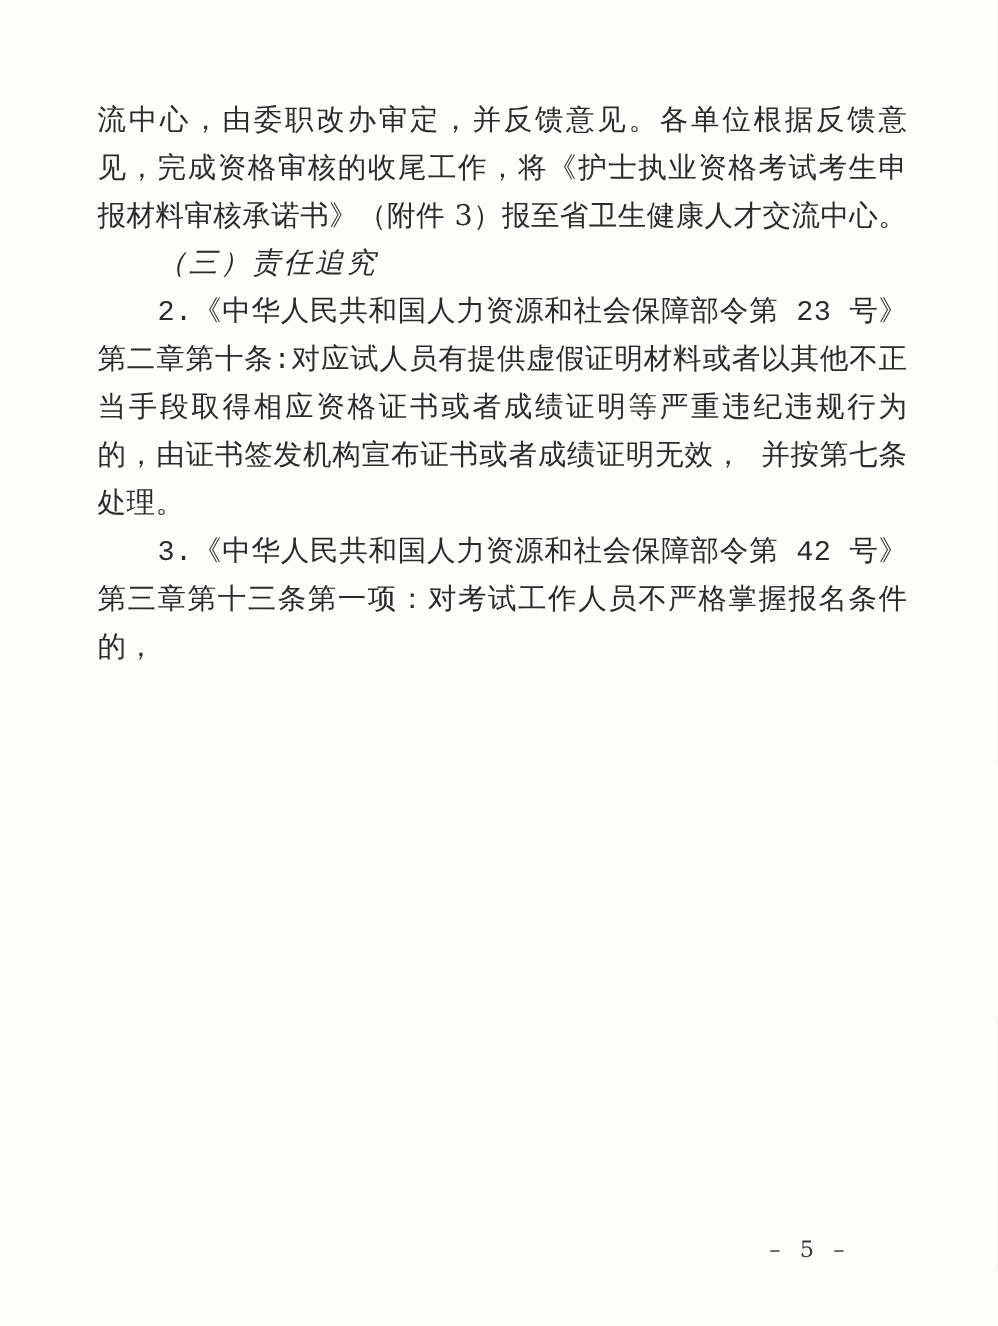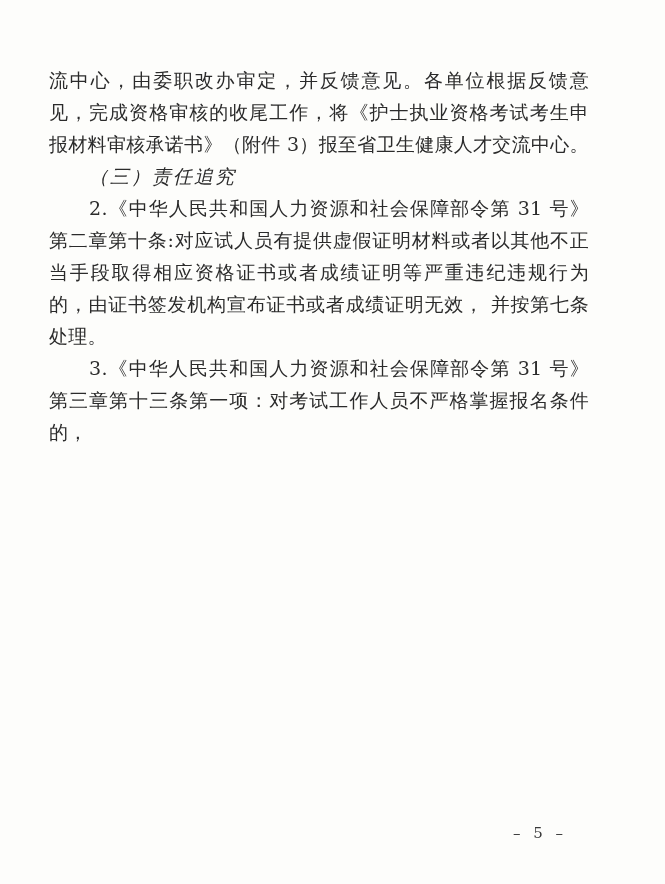--- a/index.html
+++ b/index.html
@@ -11,34 +11,35 @@
     position: relative;
     width: 665px;
     height: 884px;
     margin: 0 auto;
     background: #fdfdfb;
     overflow: hidden;
     font-family: "DejaVu Serif", "Liberation Serif", serif;
   }
   .text-block {
     position: absolute;
-    left: 49px;
+    left: 65px;
     top: 64px;
     width: 540px;
   }
   .para {
     margin: 0;
     font-size: 19px;
     line-height: 32px;
     text-align: justify;
     letter-spacing: 0.3px;
     color: #2b2b2b;
   }
   .para.indent {
     text-indent: 40px;
+    font-family: Liberation Mono, monospace;
   }
   .para.heading {
     font-style: italic;
     letter-spacing: 2px;
   }
   .footer {
     position: absolute;
     right: 98px;
     top: 824px;
     font-size: 15px;
@@ -47,17 +48,17 @@
     font-family: "DejaVu Serif", "Liberation Serif", serif;
   }
 </style>
 </head>
 <body>
 
 <div class="page" style="background: rgb(253, 253, 251); color: rgb(43, 43, 43);">
   <div class="text-block">
       <p class="para body">流中心，由委职改办审定，并反馈意见。各单位根据反馈意见，完成资格审核的收尾工作，将《护士执业资格考试考生申报材料审核承诺书》（附件 3）报至省卫生健康人才交流中心。</p>
       <p class="para heading indent">（三）责任追究</p>
-      <p class="para body indent">2.《中华人民共和国人力资源和社会保障部令第 31 号》第二章第十条:对应试人员有提供虚假证明材料或者以其他不正当手段取得相应资格证书或者成绩证明等严重违纪违规行为的，由证书签发机构宣布证书或者成绩证明无效， 并按第七条处理。</p>
-      <p class="para body indent">3.《中华人民共和国人力资源和社会保障部令第 31 号》第三章第十三条第一项：对考试工作人员不严格掌握报名条件的，</p>
+      <p class="para body indent">2.《中华人民共和国人力资源和社会保障部令第 23 号》第二章第十条:对应试人员有提供虚假证明材料或者以其他不正当手段取得相应资格证书或者成绩证明等严重违纪违规行为的，由证书签发机构宣布证书或者成绩证明无效， 并按第七条处理。</p>
+      <p class="para body indent">3.《中华人民共和国人力资源和社会保障部令第 42 号》第三章第十三条第一项：对考试工作人员不严格掌握报名条件的，</p>
     </div>
   <div class="footer">– 5 –</div>
 </div>
 
 </body></html>

